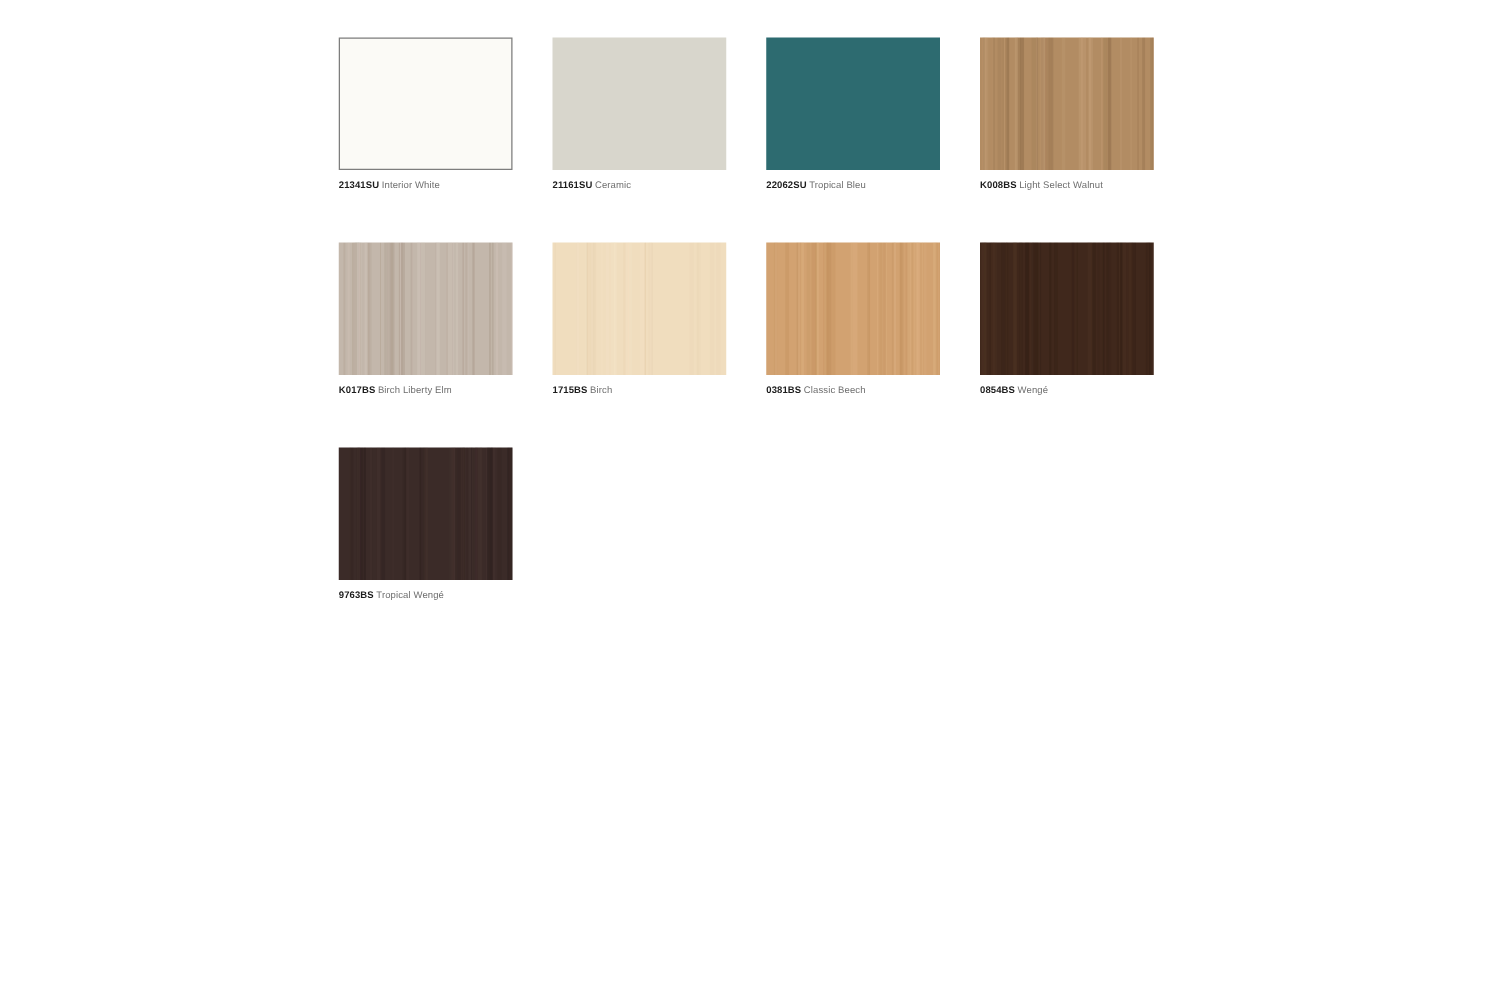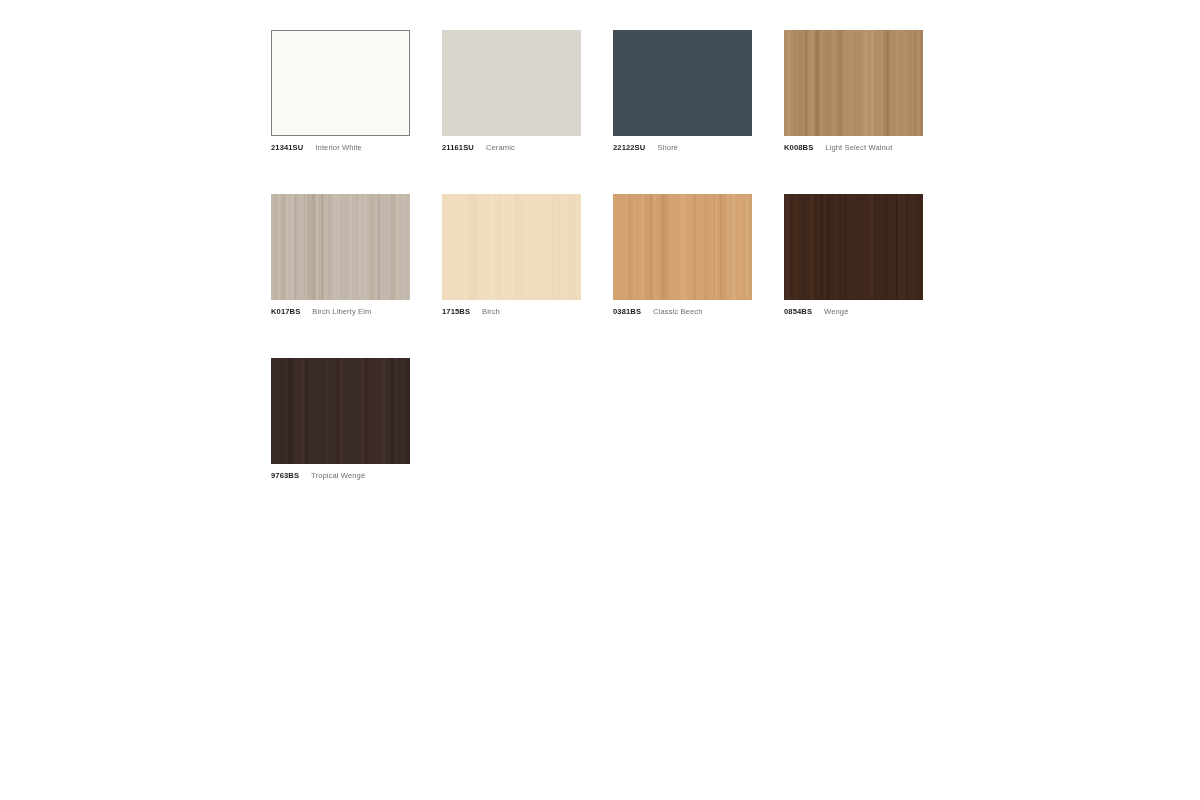--- a/index.html
+++ b/index.html
@@ -65,39 +65,39 @@
 
   .swatch-code {
     font-weight: bold;
     color: #1c1c1c;
     text-align: right;
   }
 
   .swatch-name {
     font-weight: normal;
     color: #6e6e6e;
-    margin-left: 12px;
+    margin-left: 2px;
   }
 </style>
 </head>
 <body>
 
 <div id="swatch-board">
   <div class="swatch-grid">
       <div class="swatch-cell">
         <div class="swatch-chip bordered" style="background: rgb(251, 250, 246); border: 1px solid rgb(125, 125, 125);"></div>
         <div class="swatch-caption"><span class="swatch-code">21341SU</span><span class="swatch-name">Interior White</span></div>
       </div>
       <div class="swatch-cell">
         <div class="swatch-chip" style="background: rgb(216, 214, 204);"></div>
         <div class="swatch-caption"><span class="swatch-code">21161SU</span><span class="swatch-name">Ceramic</span></div>
       </div>
       <div class="swatch-cell">
-        <div class="swatch-chip" style="background: rgb(65, 78, 86);"></div>
-        <div class="swatch-caption"><span class="swatch-code">22122SU</span><span class="swatch-name">Shore</span></div>
+        <div class="swatch-chip" style="background: rgb(45, 107, 112);"></div>
+        <div class="swatch-caption"><span class="swatch-code">22062SU</span><span class="swatch-name">Tropical Bleu</span></div>
       </div>
       <div class="swatch-cell">
         <div class="swatch-chip" style="background: rgb(178, 140, 99);">
           <svg class="grain" viewBox="0 0 139 106" preserveAspectRatio="none">
             <rect x="96.88" y="0" width="0.61" height="106" fill="#C9A57D" opacity="0.2519882973251029"></rect>
             <rect x="52.33" y="0" width="3.55" height="106" fill="#92704B" opacity="0.22251024948559672"></rect>
             <rect x="65.38" y="0" width="2.93" height="106" fill="#C9A57D" opacity="0.19891414609053498"></rect>
             <rect x="54.93" y="0" width="3.28" height="106" fill="#92704B" opacity="0.2774499871399177"></rect>
             <rect x="78.91" y="0" width="2.73" height="106" fill="#C9A57D" opacity="0.32336777263374483"></rect>
             <rect x="56.24" y="0" width="2.62" height="106" fill="#92704B" opacity="0.20191750257201646"></rect>

